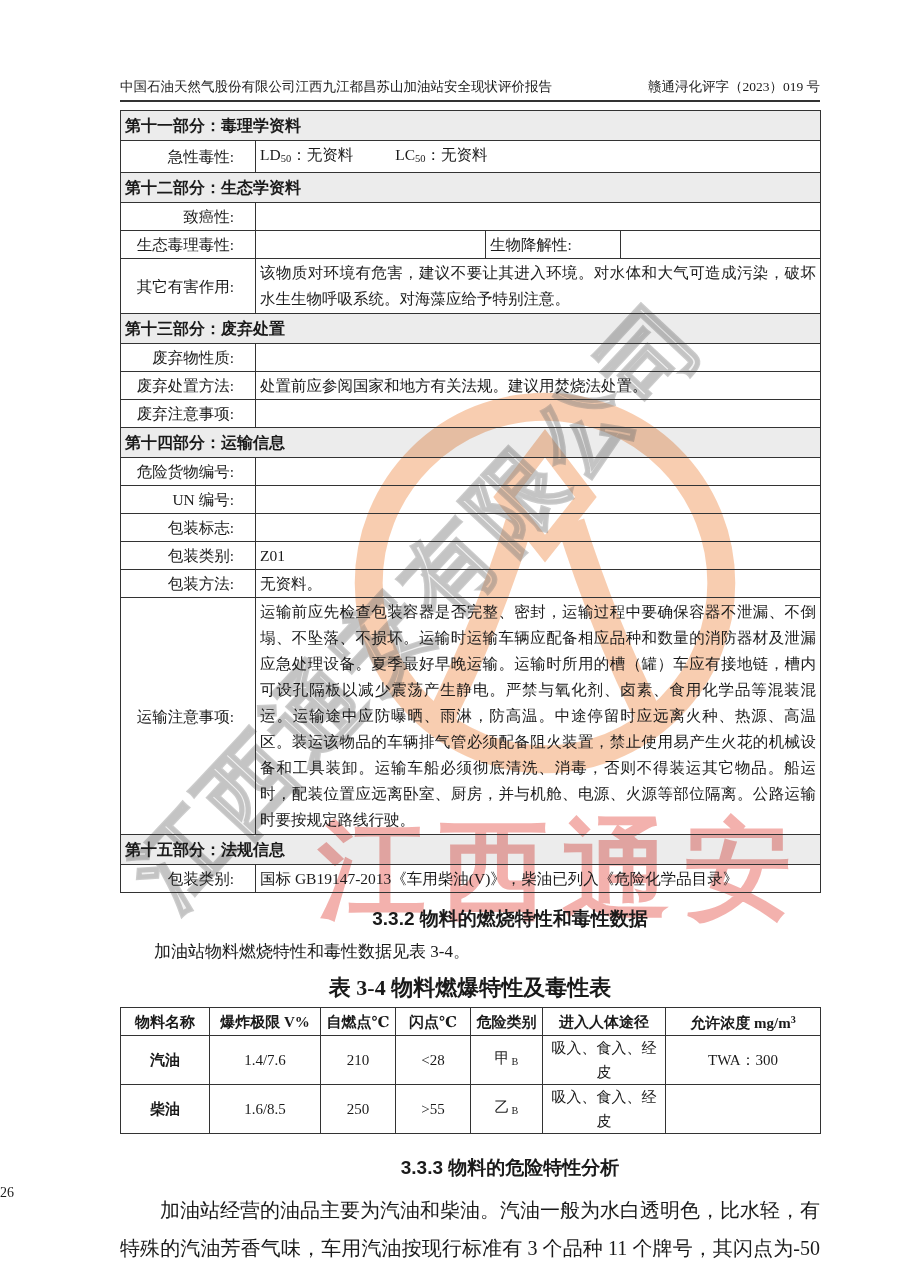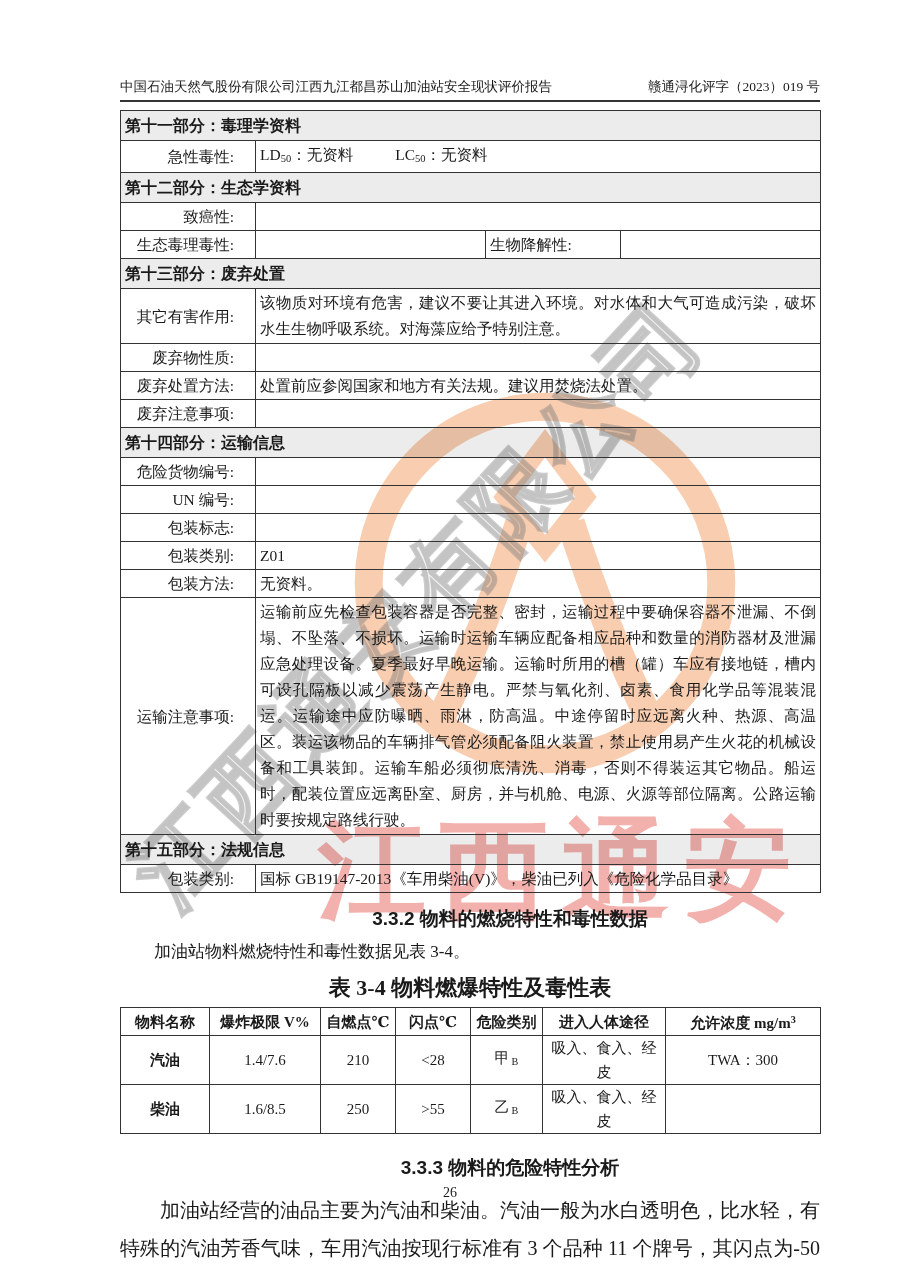--- a/index.html
+++ b/index.html
@@ -60,21 +60,21 @@
     font-size:22px;font-weight:bold;
   }
   .fuel{width:700px;margin:0 0 0 120px;font-size:15px;}
   .fuel td{border:1px solid #333;height:24px;line-height:24px;padding:0 2px;text-align:center;overflow:hidden;}
   .fuel tr.head td{font-weight:bold;}
   .fuel sub{margin-left:2px;}
   .para{
     width:700px;margin:10px 0 0 120px;
     font-size:20px;line-height:38px;text-align:justify;text-indent:2em;
   }
-  .page-num{position:absolute;left:0;right:0;bottom:72px;text-align:center;font-size:14px;}
+  .page-num{position:absolute;left:0;right:0;bottom:72px;font-size:14px;}
 </style>
 </head>
 <body>
 
 <div class="page">
 
   <div class="wm-layer">
     <svg class="wm-logo" viewBox="0 0 200 200">
       <circle cx="100" cy="100" r="82" fill="none" stroke="#ef8a45" stroke-width="13"></circle>
       <path d="M100 35 L119 60 L100 84 L81 60 Z" fill="none" stroke="#ef8a45" stroke-width="8"></path>
@@ -114,25 +114,25 @@
         <td class="label">致癌性:</td>
         <td colspan="3"></td>
       </tr>
       <tr>
         <td class="label">生态毒理毒性:</td>
         <td></td>
         <td class="label-left">生物降解性:</td>
         <td></td>
       </tr>
       <tr>
-        <td class="section" colspan="4">第十三部分：废弃处置</td>
-      </tr>
-      <tr>
         <td class="label">其它有害作用:</td>
         <td class="multi" colspan="3">该物质对环境有危害，建议不要让其进入环境。对水体和大气可造成污染，破坏水生生物呼吸系统。对海藻应给予特别注意。</td>
+      </tr>
+      <tr>
+        <td class="section" colspan="4">第十三部分：废弃处置</td>
       </tr>
       <tr>
         <td class="label">废弃物性质:</td>
         <td colspan="3"></td>
       </tr>
       <tr>
         <td class="label">废弃处置方法:</td>
         <td colspan="3">处置前应参阅国家和地方有关法规。建议用焚烧法处置。</td>
       </tr>
       <tr>

